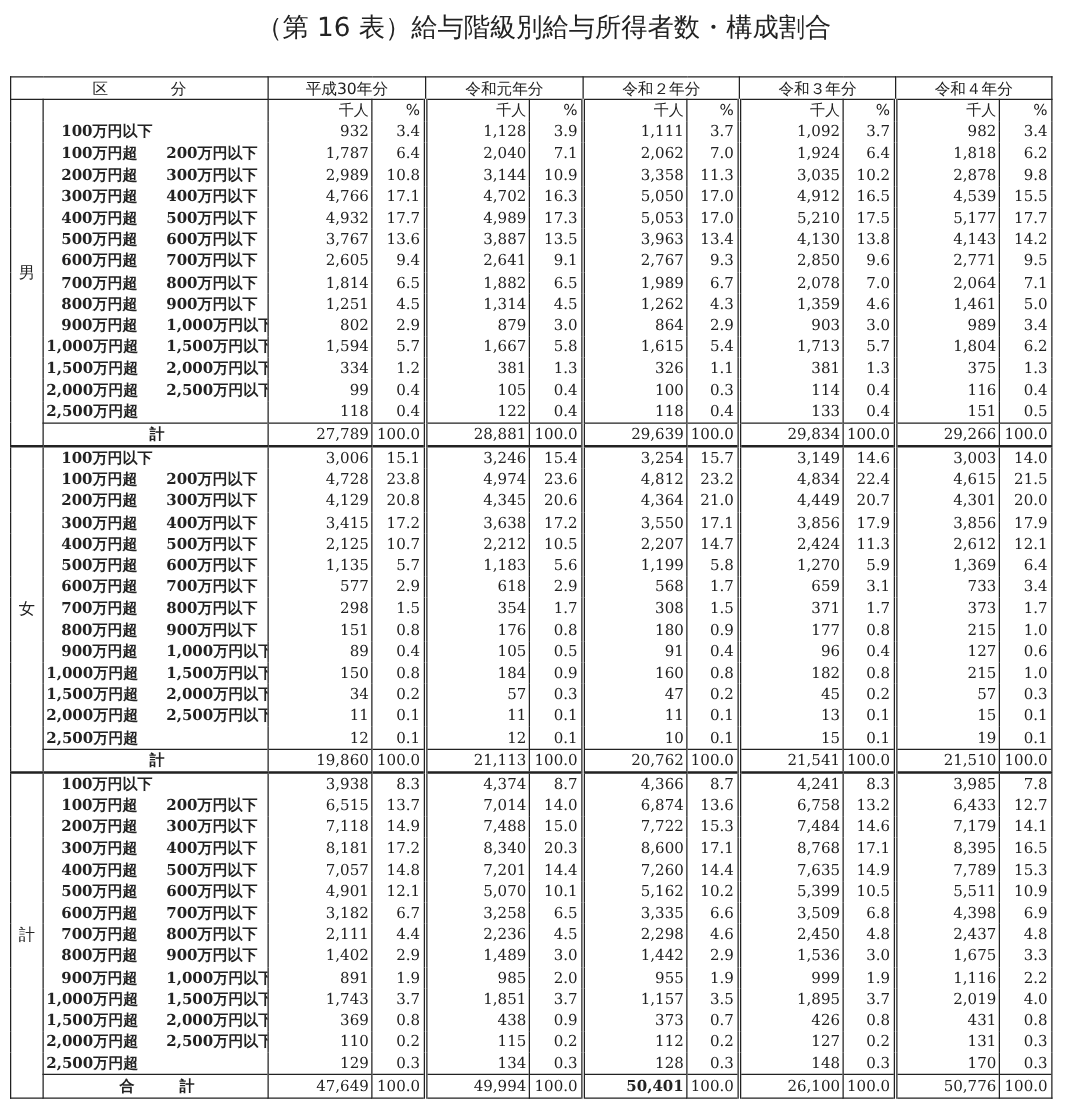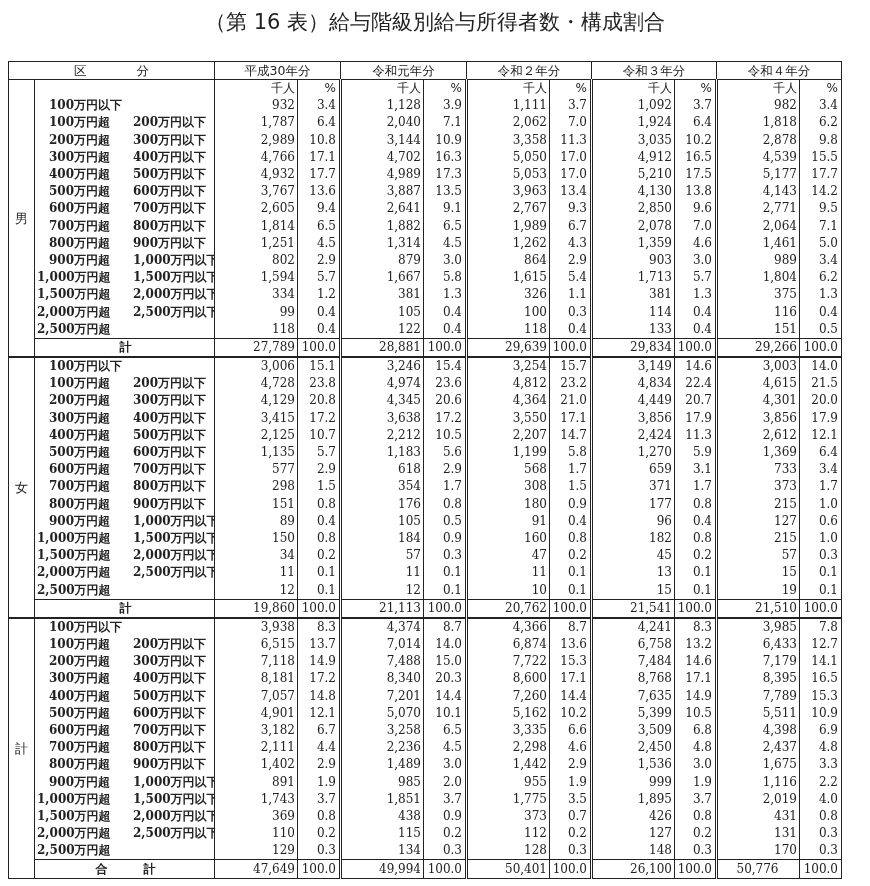--- a/index.html
+++ b/index.html
@@ -585,21 +585,21 @@
         <td class="p">1.9</td>
         <td class="n">1,116</td>
         <td class="p last">2.2</td>
       </tr>
       <tr>
         <td class="lbl"><span class="a" style="text-align: left; padding-left: 0px; width: 96px;">1,000万円超</span><span class="b">1,500万円以下</span></td>
         <td class="n">1,743</td>
         <td class="p">3.7</td>
         <td class="n">1,851</td>
         <td class="p">3.7</td>
-        <td class="n">1,775</td>
+        <td class="n">1,157</td>
         <td class="p">3.5</td>
         <td class="n">1,895</td>
         <td class="p">3.7</td>
         <td class="n">2,019</td>
         <td class="p last">4.0</td>
       </tr>
       <tr>
         <td class="lbl"><span class="a" style="text-align: left; padding-left: 0px; width: 96px;">1,500万円超</span><span class="b">2,000万円以下</span></td>
         <td class="n">369</td>
         <td class="p">0.8</td>
@@ -637,21 +637,21 @@
         <td class="p">0.3</td>
         <td class="n">170</td>
         <td class="p last">0.3</td>
       </tr>
       <tr class="total">
         <td class="lbl" style="border-bottom: 1.5px solid rgb(34, 34, 34);">合　　　計</td>
         <td class="n" style="border-bottom: 1.5px solid rgb(34, 34, 34);">47,649</td>
         <td class="p" style="border-bottom: 1.5px solid rgb(34, 34, 34);">100.0</td>
         <td class="n" style="border-bottom: 1.5px solid rgb(34, 34, 34);">49,994</td>
         <td class="p" style="border-bottom: 1.5px solid rgb(34, 34, 34);">100.0</td>
-        <td class="n" style="border-bottom: 1.5px solid rgb(34, 34, 34);">50,401</td>
+        <td class="n" style="border-bottom: 1.5px solid rgb(34, 34, 34); font-weight: bold;">50,401</td>
         <td class="p" style="border-bottom: 1.5px solid rgb(34, 34, 34);">100.0</td>
         <td class="n" style="border-bottom: 1.5px solid rgb(34, 34, 34);">26,100</td>
         <td class="p" style="border-bottom: 1.5px solid rgb(34, 34, 34);">100.0</td>
-        <td class="n" style="border-bottom: 1.5px solid rgb(34, 34, 34); text-align: center;">50,776</td>
+        <td class="n" style="border-bottom: 1.5px solid rgb(34, 34, 34);">50,776</td>
         <td class="p last" style="border-bottom: 1.5px solid rgb(34, 34, 34);">100.0</td>
       </tr>
     </tbody>
 </table>
 
 </body></html>

